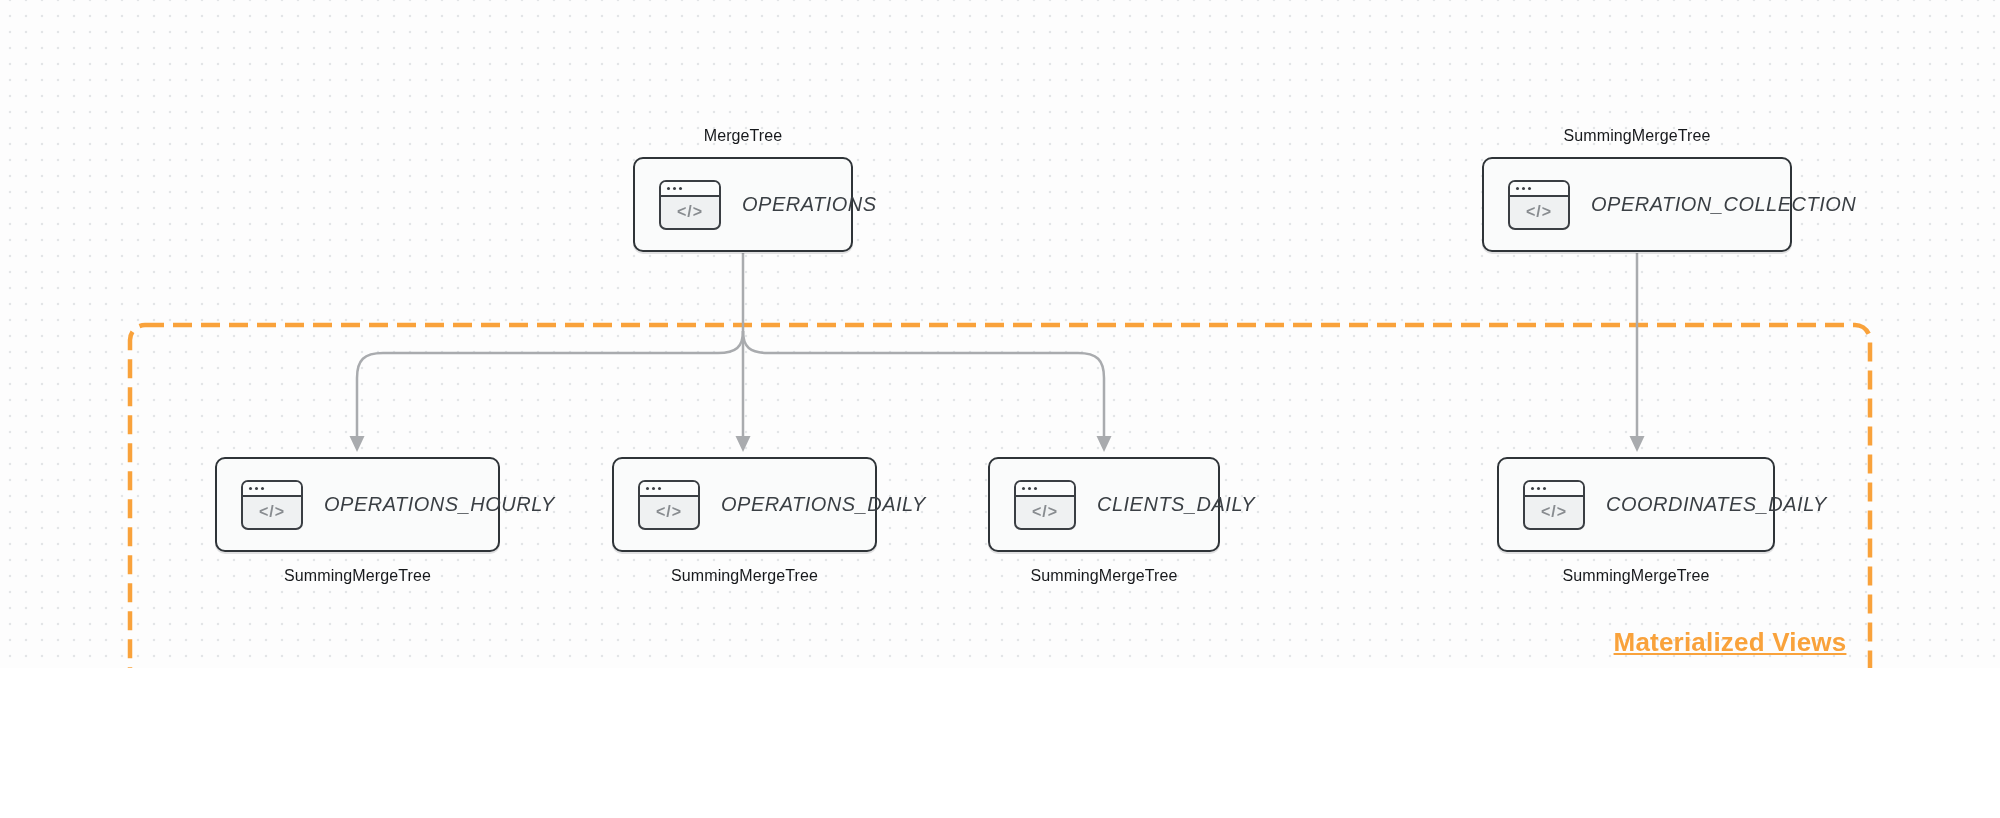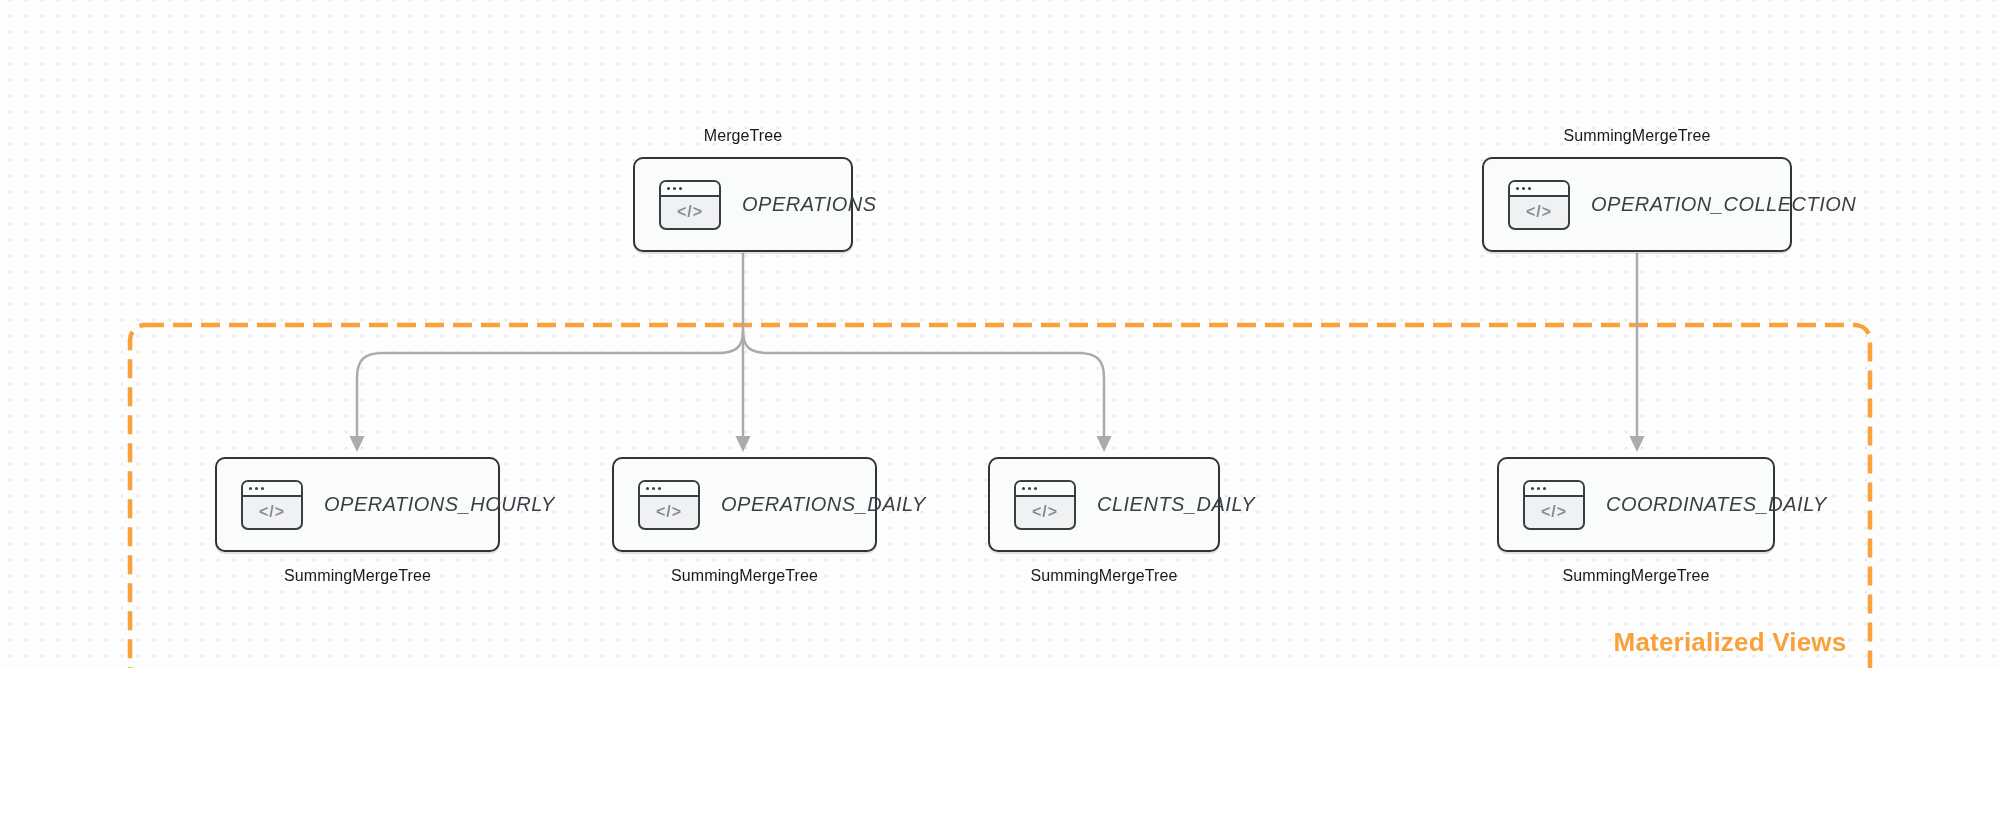--- a/index.html
+++ b/index.html
@@ -106,20 +106,21 @@
     left: 1530px;
     top: 627px;
     width: 400px;
     text-align: center;
     font-size: 26px;
     font-weight: 600;
     letter-spacing: 0.2px;
     color: #f9a23b;
     z-index: 2;
     white-space: nowrap;
+    text-decoration: underline;
   }
 </style>
 </head>
 <body>
 
 <div class="canvas">
 
   <svg class="wires" viewBox="0 0 2000 818" xmlns="http://www.w3.org/2000/svg">
 
     <rect x="130" y="325" width="1740" height="362" rx="15" ry="15" fill="none" stroke="#f9a23b" stroke-width="4.5" stroke-dasharray="19 9"></rect>

